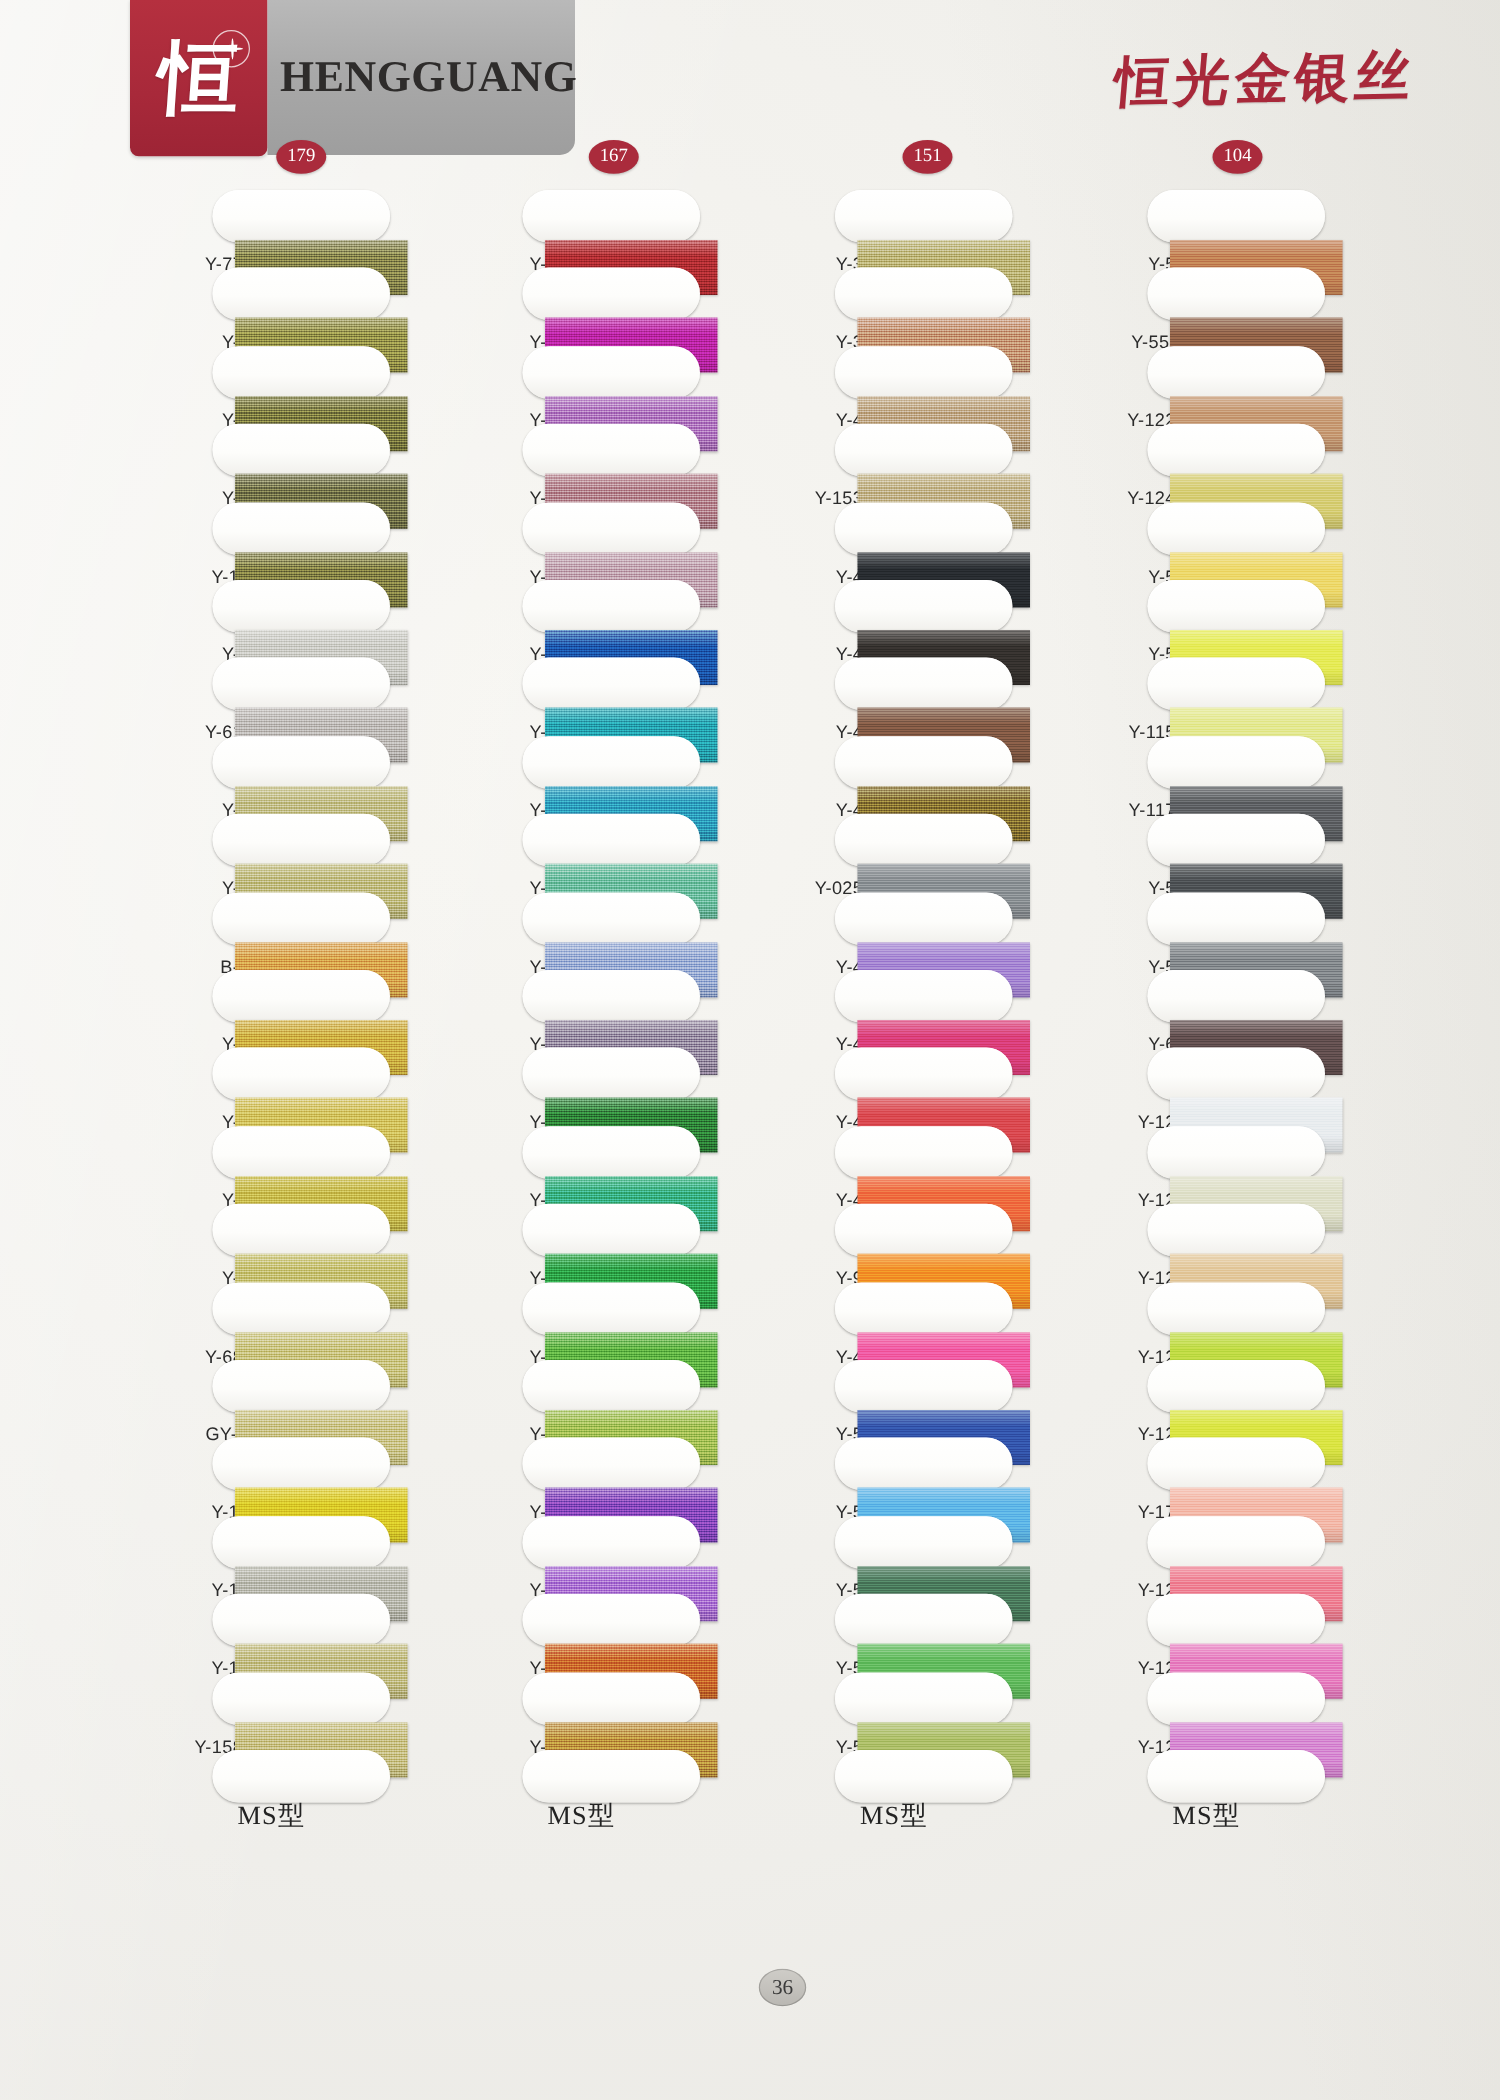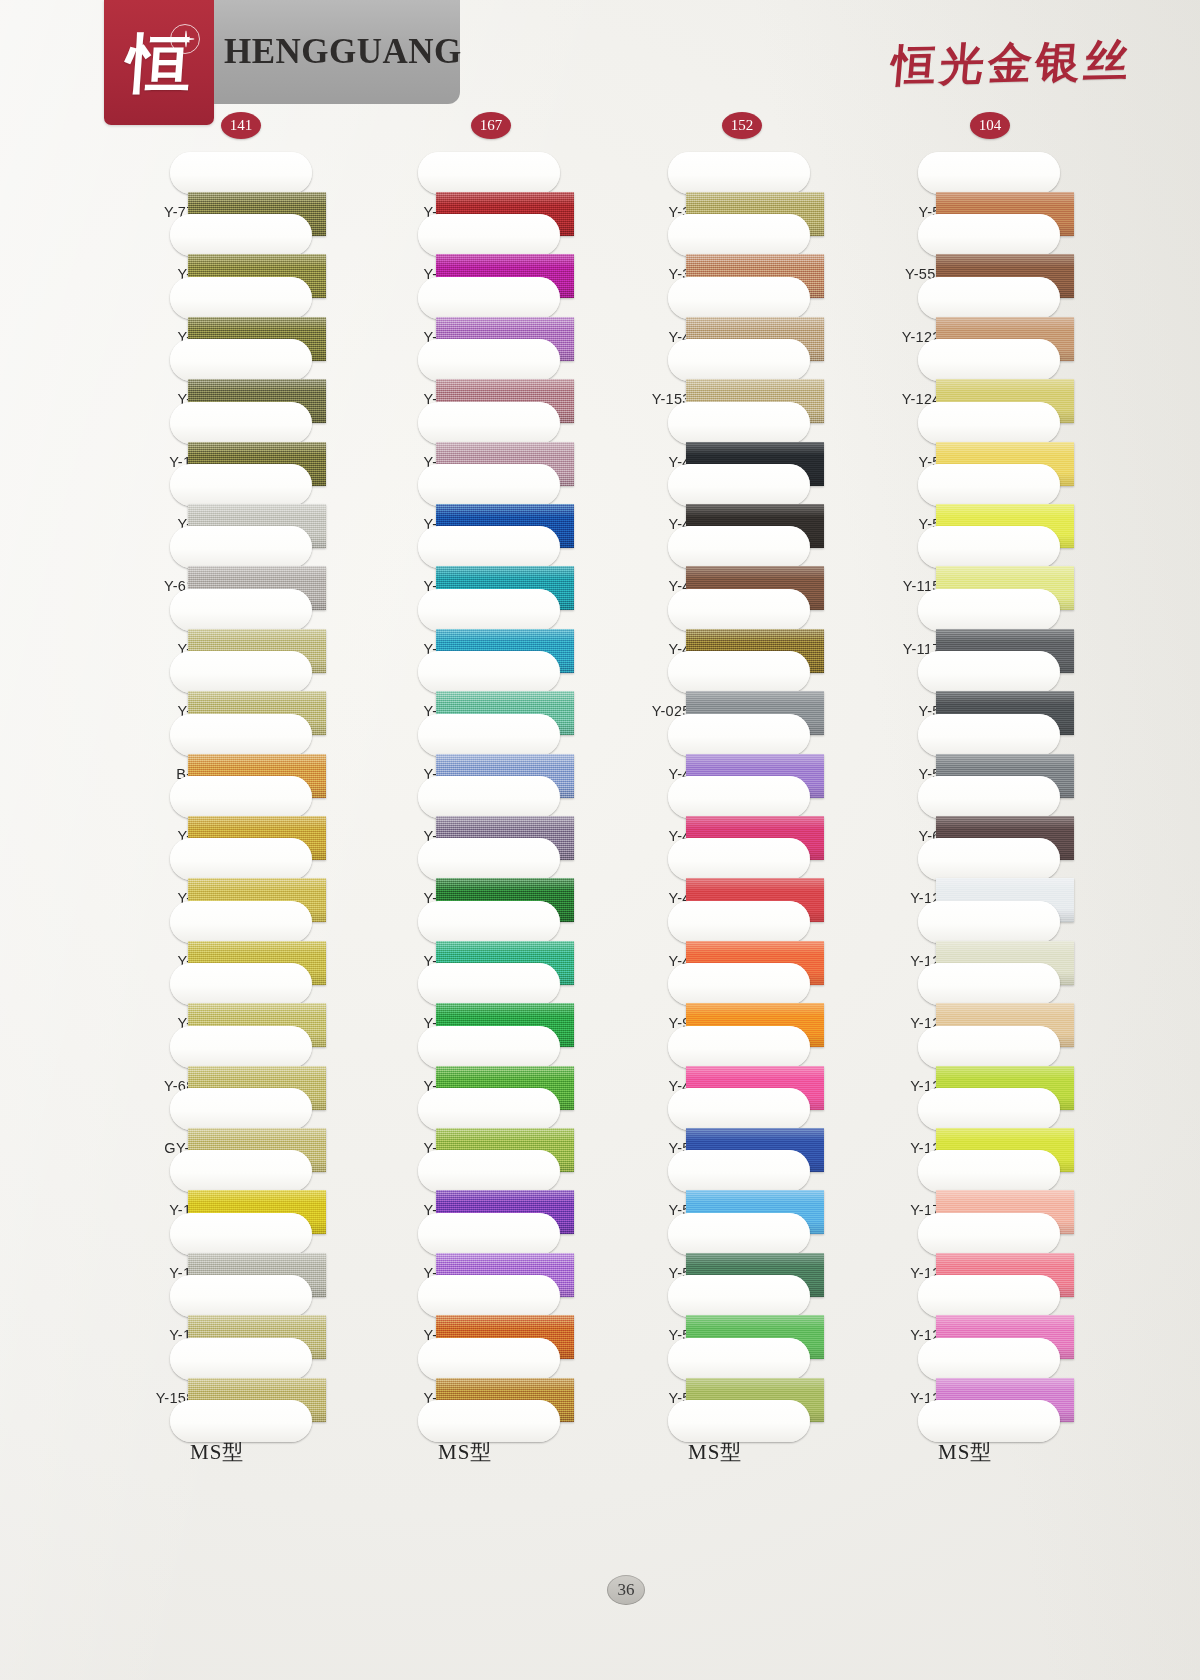--- a/index.html
+++ b/index.html
@@ -32,21 +32,21 @@
   .logo-glyph{font-family:"DejaVu Serif", serif;color:#fff;font-size:64px;line-height:1;
     font-weight:700;transform:skewX(-4deg);text-shadow:0 1px 2px rgba(0,0,0,.2);}
   .logo-star{position:absolute;right:20px;top:30px;width:17px;height:17px;}
   .logo-star:before,.logo-star:after{content:"";position:absolute;left:50%;top:50%;
     background:#fff;transform:translate(-50%,-50%);}
   .logo-star:before{width:2px;height:17px;border-radius:50%;}
   .logo-star:after{width:17px;height:2px;border-radius:50%;}
   .logo-ring{position:absolute;right:14px;top:24px;width:28px;height:28px;
     border:1.3px solid rgba(255,255,255,.75);border-radius:50%;}
 
-  .brandbar{position:absolute;left:214px;top:0;width:246px;height:104px;
+  .brandbar{position:absolute;left:214px;top:0;width:246px;height:124px;
     background:linear-gradient(180deg,#b9b9b9 0%,#a9a9a9 45%,#9e9e9e 100%);
     border-bottom-right-radius:12px;
     display:flex;align-items:center;}
   .brandbar span{font-family:"Liberation Serif", serif;font-size:35px;letter-spacing:.5px;
     color:#2e2c2b;font-weight:700;padding-left:10px;}
 
   .cn-title{position:absolute;right:68px;top:34px;
     font-family:"DejaVu Serif", serif;font-size:44px;letter-spacing:4px;
     color:#a8283a;font-weight:700;transform:skewX(-6deg) rotate(-1.2deg);
     text-shadow:0 1px 1px rgba(0,0,0,.12);white-space:nowrap;}
@@ -111,21 +111,21 @@
   <span>HENGGUANG</span>
 </div>
 <div class="cn-title">恒光金银丝</div>
 
 <div class="watermark">
   <span>ica</span>
   <small>纱线平台</small>
 </div>
 
 <div id="columns-root">
-    <div class="badge" style="left: 221px;">141</div>
+    <div class="badge" style="left: 221px;">179</div>
     <div class="label-col" style="left: 104px; top: 152px; width: 104px;">
       <div class="lbl" style="top: 52px;">Y-77-3</div>
       <div class="lbl" style="top: 114.4px;">Y-78</div>
       <div class="lbl" style="top: 176.8px;">Y-79</div>
       <div class="lbl" style="top: 239.2px;">Y-80</div>
       <div class="lbl" style="top: 301.6px;">Y-104</div>
       <div class="lbl" style="top: 364px;">Y-61</div>
       <div class="lbl" style="top: 426.4px;">Y-61-2</div>
       <div class="lbl" style="top: 488.8px;">Y-62</div>
       <div class="lbl" style="top: 551.2px;">Y-63</div>
@@ -245,21 +245,21 @@
       <div class="thread metal" title="Y-34" style="top: 1038.4px; background: rgb(123, 66, 181);"></div>
       <div class="tab" style="top: 1060.8px;"></div>
       <div class="thread metal" title="Y-35" style="top: 1100.8px; background: rgb(171, 115, 210);"></div>
       <div class="tab" style="top: 1123.2px;"></div>
       <div class="thread metal" title="Y-36" style="top: 1163.2px; background: rgb(204, 106, 44);"></div>
       <div class="tab" style="top: 1185.6px;"></div>
       <div class="thread metal" title="Y-37" style="top: 1225.6px; background: rgb(184, 137, 58);"></div>
       <div class="tab" style="top: 1248px;"></div>
     </div>
     <div class="ms" style="left: 438px; top: 1438px;">MS型</div>
-    <div class="badge" style="left: 722px;">152</div>
+    <div class="badge" style="left: 722px;">151</div>
     <div class="label-col" style="left: 595px; top: 152px; width: 104px;">
       <div class="lbl" style="top: 52px;">Y-38</div>
       <div class="lbl" style="top: 114.4px;">Y-39</div>
       <div class="lbl" style="top: 176.8px;">Y-40</div>
       <div class="lbl" style="top: 239.2px;">Y-1539</div>
       <div class="lbl" style="top: 301.6px;">Y-41</div>
       <div class="lbl" style="top: 364px;">Y-42</div>
       <div class="lbl" style="top: 426.4px;">Y-43</div>
       <div class="lbl" style="top: 488.8px;">Y-44</div>
       <div class="lbl" style="top: 551.2px;">Y-0258</div>

